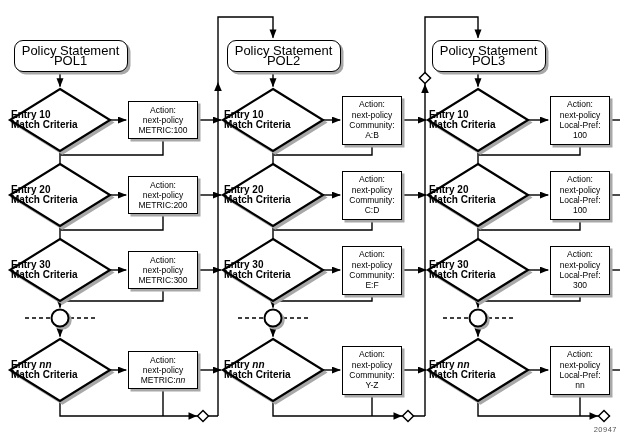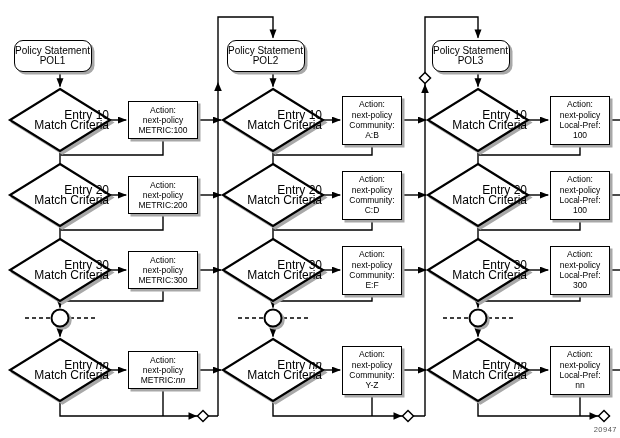--- a/index.html
+++ b/index.html
@@ -1,31 +1,31 @@
 <!DOCTYPE html>
 <html><head>
 <meta charset="utf-8">
 <style>
   html,body{margin:0;padding:0;background:#fff;}
   #fig{position:relative;width:620px;height:438px;background:#fff;overflow:hidden;
        font-family:"Liberation Sans","DejaVu Sans",sans-serif;color:#000;}
   #conn{position:absolute;left:0;top:0;z-index:1;}
-  .pol{position:absolute;top:40px;width:78px;height:32px;box-sizing:border-box;
+  .pol{position:absolute;top:40px;width:114px;height:32px;box-sizing:border-box;
        border:1.8px solid #000;border-radius:9px;background:#fff;
        box-shadow:2.5px 2.5px 0 #a8a8a8;z-index:2;text-align:center;
-       font-size:10px;line-height:10.5px;display:flex;flex-direction:column;justify-content:center;}
+       font-size:13px;line-height:10.5px;display:flex;flex-direction:column;justify-content:center;}
   .act{position:absolute;box-sizing:border-box;border:1.7px solid #000;background:#fff;
        box-shadow:2.5px 2.5px 0 #a8a8a8;z-index:2;text-align:center;
        font-size:8.5px;line-height:10.3px;display:flex;flex-direction:column;justify-content:center;}
   .c1{left:128px;width:70px;height:38px;}
   .c2{left:342px;width:60px;height:49px;}
   .c3{left:550px;width:60px;height:49px;}
   .r1{top:101px}.r2{top:176px}.r3{top:251px}.r4{top:351px}
   .q1{top:95.5px}.q2{top:170.5px}.q3{top:245.5px}.q4{top:345.5px}
-  .dtext{position:absolute;width:98px;z-index:2;text-align:right;font-size:12px;line-height:10px;}
+  .dtext{position:absolute;width:98px;z-index:2;text-align:left;font-size:10px;line-height:10px;font-weight:bold;}
   .it{font-style:italic;}
   #fignum{position:absolute;right:3px;top:425px;font-size:7.5px;color:#555;
           letter-spacing:0.5px;z-index:2;text-align:center;}
 </style>
 </head>
 <body>
 
 <div id="fig">
 
 <svg id="conn" width="620" height="438" viewBox="0 0 620 438">

